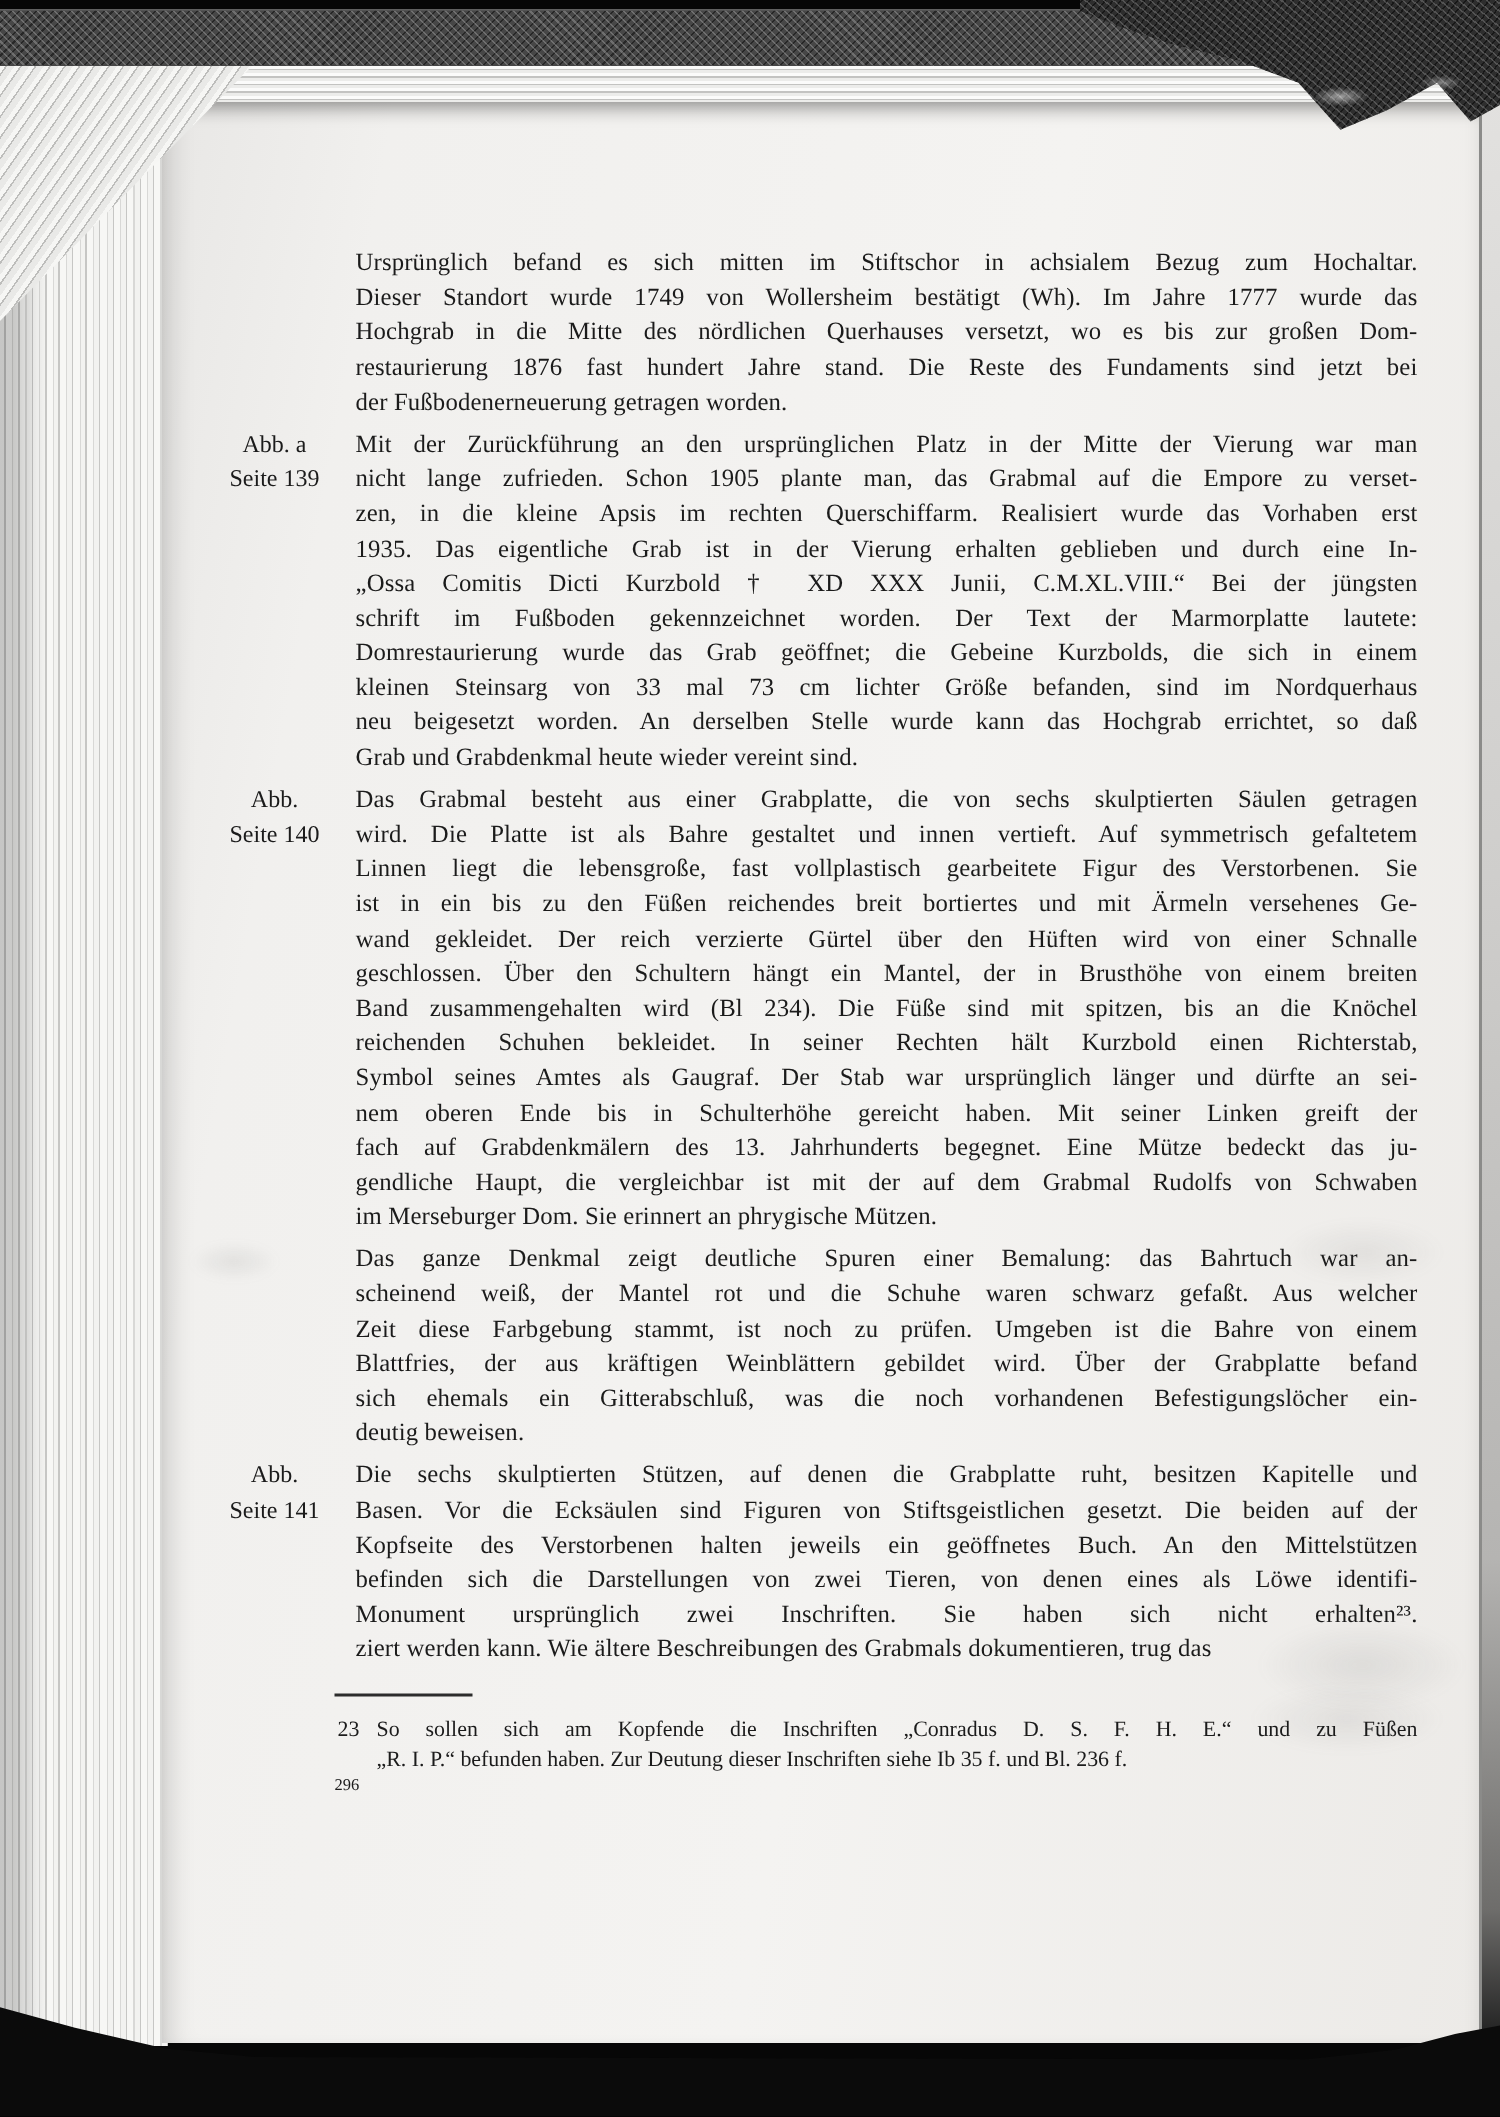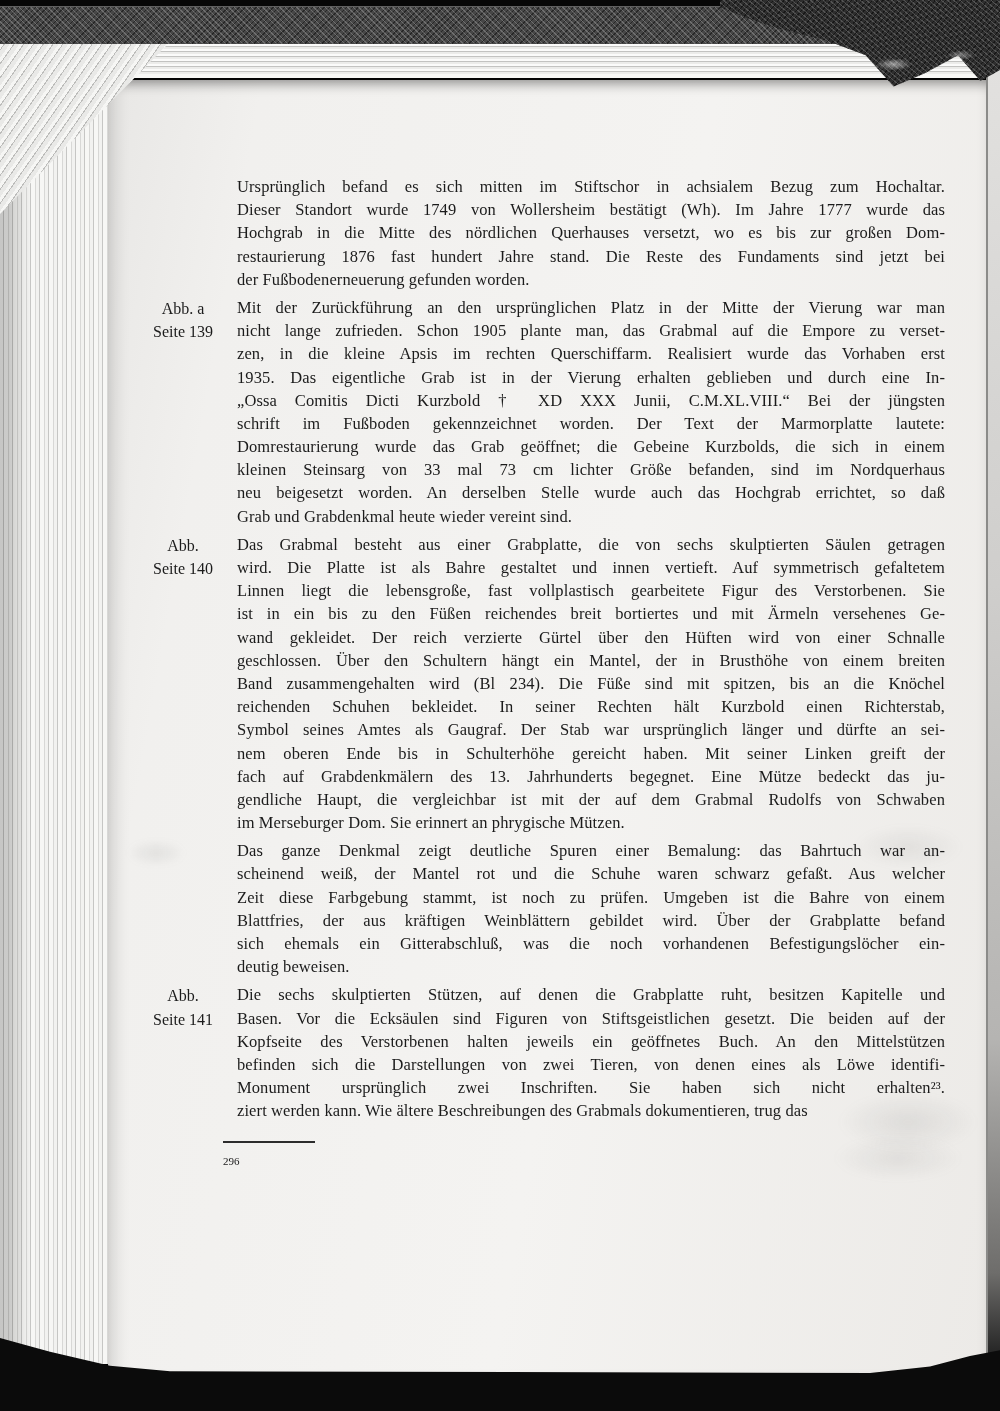--- a/index.html
+++ b/index.html
@@ -40,21 +40,21 @@
 
   
   .corner-fan{
     position:absolute;left:0;top:44px;width:168px;height:170px;
     background:repeating-linear-gradient(125deg,#f6f6f4 0 3px,#bdbdbb 3px 4px,#e9e9e7 4px 8px);
     clip-path:polygon(0 0,100% 0,0 100%);
   }
 
   
   .main-page{
-    position:absolute;left:108px;top:80px;width:882px;height:1294px;
+    position:absolute;left:108px;top:68px;width:882px;height:1294px;
     background:linear-gradient(100deg,#e8e7e5 0%,var(--c-page,#f1f0ee) 14%,#f4f3f1 55%,#eceae7 100%);
     box-shadow:
       inset 0 14px 12px -10px rgba(0,0,0,.38),
       inset 16px 0 20px -14px rgba(0,0,0,.20),
       inset -10px 0 14px -10px rgba(0,0,0,.16);
     text-decoration: underline;
   }
 
   
   .right-sliver{
@@ -133,38 +133,38 @@
     <div class="smudge s4"></div>
 
     <div class="text-block">
       <div>
           <div class="para">
             <div class="lines">
               <div class="line">Ursprünglich befand es sich mitten im Stiftschor in achsialem Bezug zum Hochaltar.</div>
               <div class="line">Dieser Standort wurde 1749 von Wollersheim bestätigt (Wh). Im Jahre 1777 wurde das</div>
               <div class="line">Hochgrab in die Mitte des nördlichen Querhauses versetzt, wo es bis zur großen Dom-</div>
               <div class="line">restaurierung 1876 fast hundert Jahre stand. Die Reste des Fundaments sind jetzt bei</div>
-              <div class="line">der Fußbodenerneuerung gefunden worden.</div>
+              <div class="line">der Fußbodenerneuerung getragen worden.</div>
             </div>
           </div>
           <div class="para">
             <div class="margin-note">
               <div class="mn-line">Abb. a</div>
               <div class="mn-line">Seite 139</div>
             </div>
             <div class="lines">
               <div class="line">Mit der Zurückführung an den ursprünglichen Platz in der Mitte der Vierung war man</div>
               <div class="line">nicht lange zufrieden. Schon 1905 plante man, das Grabmal auf die Empore zu verset-</div>
               <div class="line">zen, in die kleine Apsis im rechten Querschiffarm. Realisiert wurde das Vorhaben erst</div>
               <div class="line">1935. Das eigentliche Grab ist in der Vierung erhalten geblieben und durch eine In-</div>
               <div class="line">„Ossa Comitis Dicti Kurzbold † XD XXX Junii, C.M.XL.VIII.“ Bei der jüngsten</div>
               <div class="line">schrift im Fußboden gekennzeichnet worden. Der Text der Marmorplatte lautete:</div>
               <div class="line">Domrestaurierung wurde das Grab geöffnet; die Gebeine Kurzbolds, die sich in einem</div>
               <div class="line">kleinen Steinsarg von 33 mal 73 cm lichter Größe befanden, sind im Nordquerhaus</div>
-              <div class="line">neu beigesetzt worden. An derselben Stelle wurde auch das Hochgrab errichtet, so daß</div>
+              <div class="line">neu beigesetzt worden. An derselben Stelle wurde kann das Hochgrab errichtet, so daß</div>
               <div class="line">Grab und Grabdenkmal heute wieder vereint sind.</div>
             </div>
           </div>
           <div class="para">
             <div class="margin-note">
               <div class="mn-line">Abb.</div>
               <div class="mn-line">Seite 140</div>
             </div>
             <div class="lines">
               <div class="line">Das Grabmal besteht aus einer Grabplatte, die von sechs skulptierten Säulen getragen</div>
@@ -203,20 +203,27 @@
               <div class="line">Kopfseite des Verstorbenen halten jeweils ein geöffnetes Buch. An den Mittelstützen</div>
               <div class="line">befinden sich die Darstellungen von zwei Tieren, von denen eines als Löwe identifi-</div>
               <div class="line">Monument ursprünglich zwei Inschriften. Sie haben sich nicht erhalten²³.</div>
               <div class="line">ziert werden kann. Wie ältere Beschreibungen des Grabmals dokumentieren, trug das</div>
             </div>
           </div>
         </div>
 
       <div class="footnote-sec">
         <div class="rule"></div>
+        <div class="footnote">
+          <div class="fn-num">23</div>
+          <div class="fn-lines">
+              <div class="fnline">So sollen sich am Kopfende die Inschriften „Conradus D. S. F. H. E.“ und zu Füßen</div>
+              <div class="fnline">„R. I. P.“ befunden haben. Zur Deutung dieser Inschriften siehe Ib 35 f. und Bl. 236 f.</div>
+            </div>
+        </div>
         <div class="page-num">296</div>
       </div>
     </div>
   </div>
 
   <div class="corner-fan"></div>
   <div class="right-sliver"></div>
   <div class="cloth-corner"></div>
   <div class="bottom-cover"></div>
 </div>

